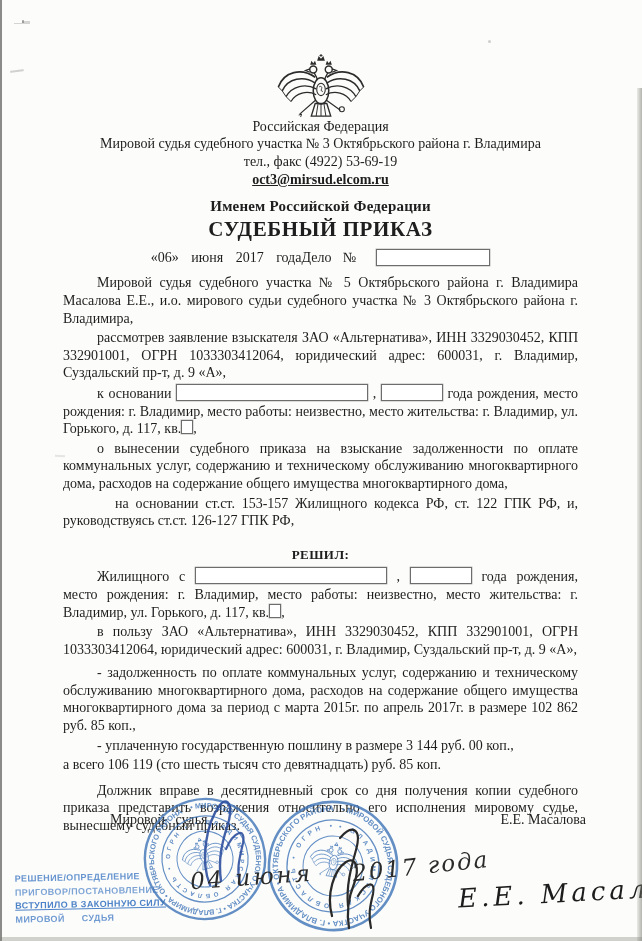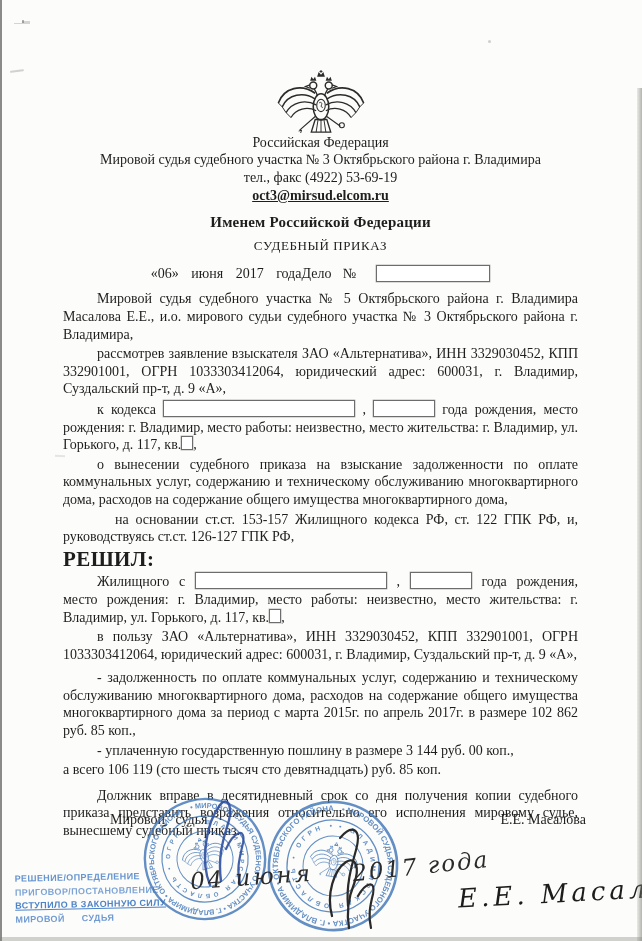--- a/index.html
+++ b/index.html
@@ -7,41 +7,41 @@
     position:relative;
     width:642px;height:941px;
     margin:0 auto;
     background:#fcfcfa;
     overflow:hidden;
     font-family:"Liberation Serif","DejaVu Serif",serif;
     color:#1e1e1e;
     font-size:14px;
     line-height:17.6px;
   }
-  .content{position:absolute;left:63px;width:515px;top:16px;}
+  .content{position:absolute;left:63px;width:515px;top:0;}
   .emblem{width:104px;height:64px;margin:54px auto 0;display:block;}
   .hdr{ text-align:center; line-height:17.4px; }
   .hdr-line{white-space:nowrap;}
   .hdr-email{font-weight:bold;text-decoration:underline;margin-top:1px;}
   .in-name{text-align:center;font-weight:bold;font-size:15px;margin-top:9px;letter-spacing:.2px;}
-  .doc-title{text-align:center;font-weight:normal;font-size:13px;margin-top:6px;letter-spacing:.6px;}
+  .doc-title{text-align:center;font-weight:bold;font-size:21px;margin-top:6px;letter-spacing:.6px;}
   .date-row{display:flex;justify-content:center;align-items:baseline;margin-top:10px;}
   .date-left{word-spacing:9px;}
   .case-group{display:flex;align-items:center;}
   .case-label{word-spacing:8px;margin-right:20px;}
   .blank-box{display:inline-block;background:#ffffff;border:1px solid #6d6d6d;height:15px;vertical-align:-3px;box-shadow:0 0 0 .4px #aaa;}
   .w-case{width:112px;}
   .w-name{width:190px;}
   .w-date{width:60px;}
   .w-apt{width:10px;height:12px;vertical-align:-1px;}
   .p{margin:0;text-align:justify;text-indent:34px;}
   .p + .p{margin-top:2px;}
   .indent-deep{text-indent:52px;}
   .no-indent{text-indent:0;}
-  .resolved{text-align:left;font-weight:bold;font-size:21px;margin:5px 0 4px;letter-spacing:.4px;}
+  .resolved{text-align:center;font-weight:bold;font-size:13px;margin:16px 0 4px;letter-spacing:.4px;}
   .mt8{margin-top:8px !important;}
   .mt6{margin-top:6px !important;}
   .sig-row{position:absolute;top:811px;left:63px;right:56px;display:flex;justify-content:space-between;}
   .sig-left{margin-left:47px;word-spacing:7px;}
   
   .rect-stamp{
     position:absolute;left:15px;top:871px;width:158px;
     transform:rotate(-1.2deg);
     font-family:"Liberation Sans","DejaVu Sans",sans-serif;
     font-weight:bold;color:#3e78c4;font-size:9px;line-height:13.5px;
@@ -135,21 +135,21 @@
     <div class="date-row">
       <span class="date-left">«06» июня 2017 года</span>
       <span class="case-group">
         <span class="case-label">Дело №</span>
         <span class="blank-box w-case"></span>
       </span>
     </div>
 
     <p class="p mt8">Мировой судья судебного участка № 5 Октябрьского района г. Владимира Масалова Е.Е., и.о. мирового судьи судебного участка № 3 Октябрьского района г. Владимира,</p>
     <p class="p">рассмотрев заявление взыскателя ЗАО «Альтернатива», ИНН 3329030452, КПП 332901001, ОГРН 1033303412064, юридический адрес: 600031, г. Владимир, Суздальский пр-т, д. 9 «А»,</p>
-    <p class="p"><span>к кодекса</span>
+    <p class="p"><span>к основании</span>
       <span class="blank-box w-name"></span>
       <span>,</span>
       <span class="blank-box w-date"></span>
       <span>года рождения, место рождения: г. Владимир, место работы: неизвестно, место жительства: г. Владимир, ул. Горького, д. 117, кв.</span><span class="blank-box w-apt"></span><span>,</span></p>
     <p class="p">о вынесении судебного приказа на взыскание задолженности по оплате коммунальных услуг, содержанию и техническому обслуживанию многоквартирного дома, расходов на содержание общего имущества многоквартирного дома,</p>
     <p class="p indent-deep">на основании ст.ст. 153-157 Жилищного кодекса РФ, ст. 122 ГПК РФ, и, руководствуясь ст.ст. 126-127 ГПК РФ,</p>
 
     <div class="resolved">РЕШИЛ:</div>
 
     <p class="p"><span>Жилищного с</span>

